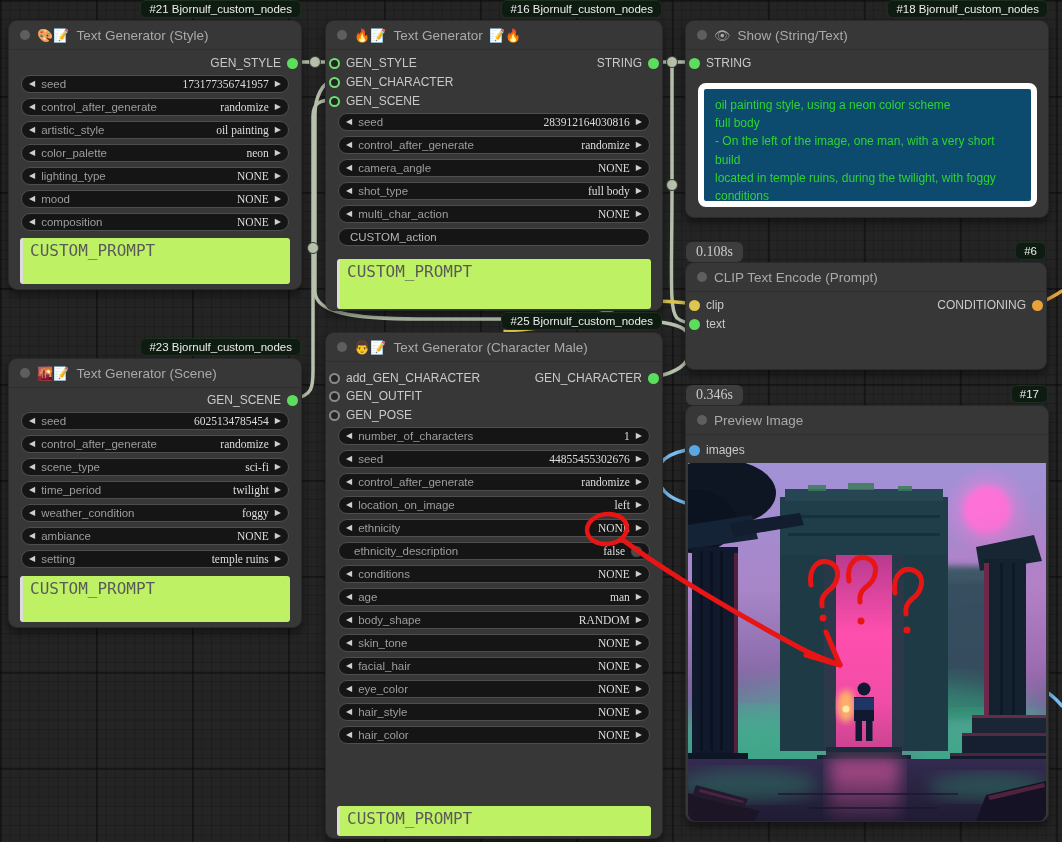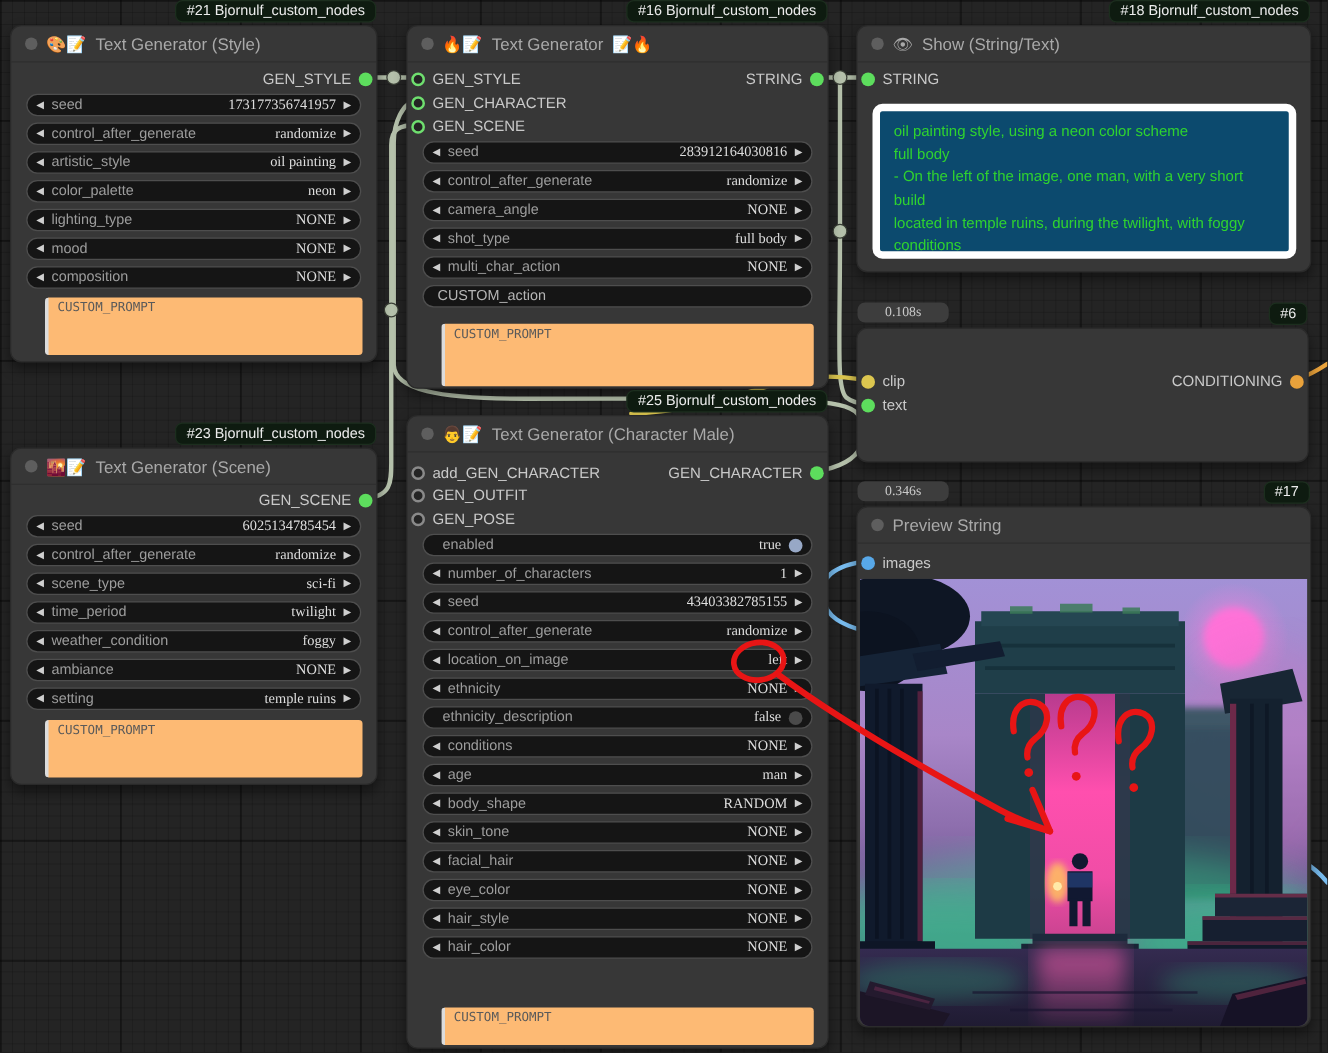--- a/index.html
+++ b/index.html
@@ -28,21 +28,21 @@
     white-space:nowrap;overflow:hidden;
   }
   .tdot-collapse{width:10px;height:10px;border-radius:50%;background:#5e5e5e;flex:0 0 auto;}
   .nicon{font-size:13px;line-height:1;}
   .idbadge{
     position:absolute;top:-21px;right:0;background:#0e1b10;color:#ececec;
     font-size:11.5px;padding:2px 8px;border-radius:6px;border:1px solid #1c2e1e;white-space:nowrap;text-align:center;
   }
   .timebadge{
     position:absolute;top:-21px;left:0;background:#3d3d3d;color:#c9c9c9;
-    font-family:"Liberation Serif",serif;font-size:11px;padding:2px 22px;border-radius:6px;
+    font-family:"Liberation Serif",serif;font-size:14px;padding:2px 10px;border-radius:6px;
   }
   .slot{position:absolute;height:18px;display:flex;align-items:center;gap:6px;font-size:12px;color:#c9c9c9;}
   .slot.in{left:3px;}
   .slot.out{right:3px;flex-direction:row-reverse;}
   .pin{width:11px;height:11px;border-radius:50%;flex:0 0 auto;box-sizing:border-box;}
   .pin.ring-green{border:2.5px solid #6fdf6f;background:#242424;}
   .pin.ring-gray{border:2.5px solid #8a8a8a;background:#242424;}
   .pin.dot-green{background:#5ddd5d;}
   .pin.dot-yellow{background:#dcc64f;}
   .pin.dot-orange{background:#e9a23b;}
@@ -56,23 +56,23 @@
   .widget .arr{color:#cfcfcf;font-size:8px;line-height:1;}
   .widget .wl{color:#9d9d9d;margin:0 6px;white-space:nowrap;}
   .widget .wv{color:#dedede;margin-left:auto;margin-right:6px;white-space:nowrap;font-family:Liberation Serif, serif;}
   .widget.wbtn .wl{color:#b5b5b5;margin-left:4px;}
   .widget .tdot{width:11px;height:11px;border-radius:50%;flex:0 0 auto;}
   .widget .tdot.on{background:#97a8c6;}
   .widget .tdot.off{background:#4a4a4a;}
   .widget.wtoggle .wl{margin-left:8px;}
 
   .prompt{
-    position:absolute;left:11px;right:11px;background:#fdba74;border-radius:3px;
+    position:absolute;left:11px;right:11px;background:#bef264;border-radius:3px;
     border-left:3px solid #dcdcdc;color:#5a5a5a;font-family:"DejaVu Sans Mono",monospace;
-    font-size:10px;padding:3px 7px;box-sizing:border-box;margin-left:16px;
+    font-size:16px;padding:3px 7px;box-sizing:border-box;
   }
   .showtext{
     position:absolute;left:12px;right:11px;border:6px solid #ffffff;border-radius:8px;
     background:#0c4a6e;color:#2fd32f;font-size:12px;line-height:1.52;padding:7px 11px;
     white-space:pre-wrap;box-sizing:border-box;
   }
   
   #n-style{left:8px;top:20px;width:292px;height:268px;}
   #n-text{left:325px;top:20px;width:336px;height:289px;}
   #n-show{left:685px;top:20px;width:362px;height:196px;}
@@ -248,20 +248,24 @@
     </div>
     <div class="showtext" style="top:62px;bottom:10px">oil painting style, using a neon color scheme
 full body
 - On the left of the image, one man, with a very short build
 located in temple ruins, during the twilight, with foggy conditions</div>
   </div>
 
   <div class="node" id="n-clip">
     <div class="timebadge">0.108s</div>
     <div class="idbadge">#6</div>
+    <div class="ntitle">
+      <span class="tdot-collapse"></span>
+      <span>CLIP Text Encode (Prompt)</span>
+    </div>
     <div class="slot in" style="top:33px">
       <span class="pin dot-yellow"></span>
       <span>clip</span>
     </div>
     <div class="slot in" style="top:52px">
       <span class="pin dot-green"></span>
       <span>text</span>
     </div>
     <div class="slot out" style="top:33px">
       <span class="pin dot-orange"></span>
@@ -344,35 +348,30 @@
     </div>
     <div class="slot in" style="top:73px">
       <span class="pin ring-gray"></span>
       <span>GEN_POSE</span>
     </div>
     <div class="slot out" style="top:36px">
       <span class="pin dot-green"></span>
       <span>GEN_CHARACTER</span>
     </div>
     <div class="widgets" style="top:94px">
-        <div class="widget wtoggle">
-          <span class="wl">enabled</span>
-          <span class="wv">true</span>
-          <span class="tdot on"></span>
-        </div>
         <div class="widget">
           <span class="arr">◀</span>
           <span class="wl">number_of_characters</span>
           <span class="wv">1</span>
           <span class="arr">▶</span>
         </div>
         <div class="widget">
           <span class="arr">◀</span>
           <span class="wl">seed</span>
-          <span class="wv">43403382785155</span>
+          <span class="wv">44855455302676</span>
           <span class="arr">▶</span>
         </div>
         <div class="widget">
           <span class="arr">◀</span>
           <span class="wl">control_after_generate</span>
           <span class="wv">randomize</span>
           <span class="arr">▶</span>
         </div>
         <div class="widget">
           <span class="arr">◀</span>
@@ -441,21 +440,21 @@
         </div>
       </div>
     <div class="prompt" style="top:473px;height:30px">CUSTOM_PROMPT</div>
   </div>
 
   <div class="node" id="n-preview">
     <div class="timebadge">0.346s</div>
     <div class="idbadge">#17</div>
     <div class="ntitle">
       <span class="tdot-collapse"></span>
-      <span>Preview String</span>
+      <span>Preview Image</span>
     </div>
     <div class="slot in" style="top:35px">
       <span class="pin dot-blue"></span>
       <span>images</span>
     </div>
     <div id="preview-img">
       <svg viewBox="0 0 358 358" width="358" height="358">
         <defs>
           <linearGradient id="sky" x1="0" y1="0" x2="0" y2="1">
             <stop offset="0" stop-color="#a291d6"></stop>

